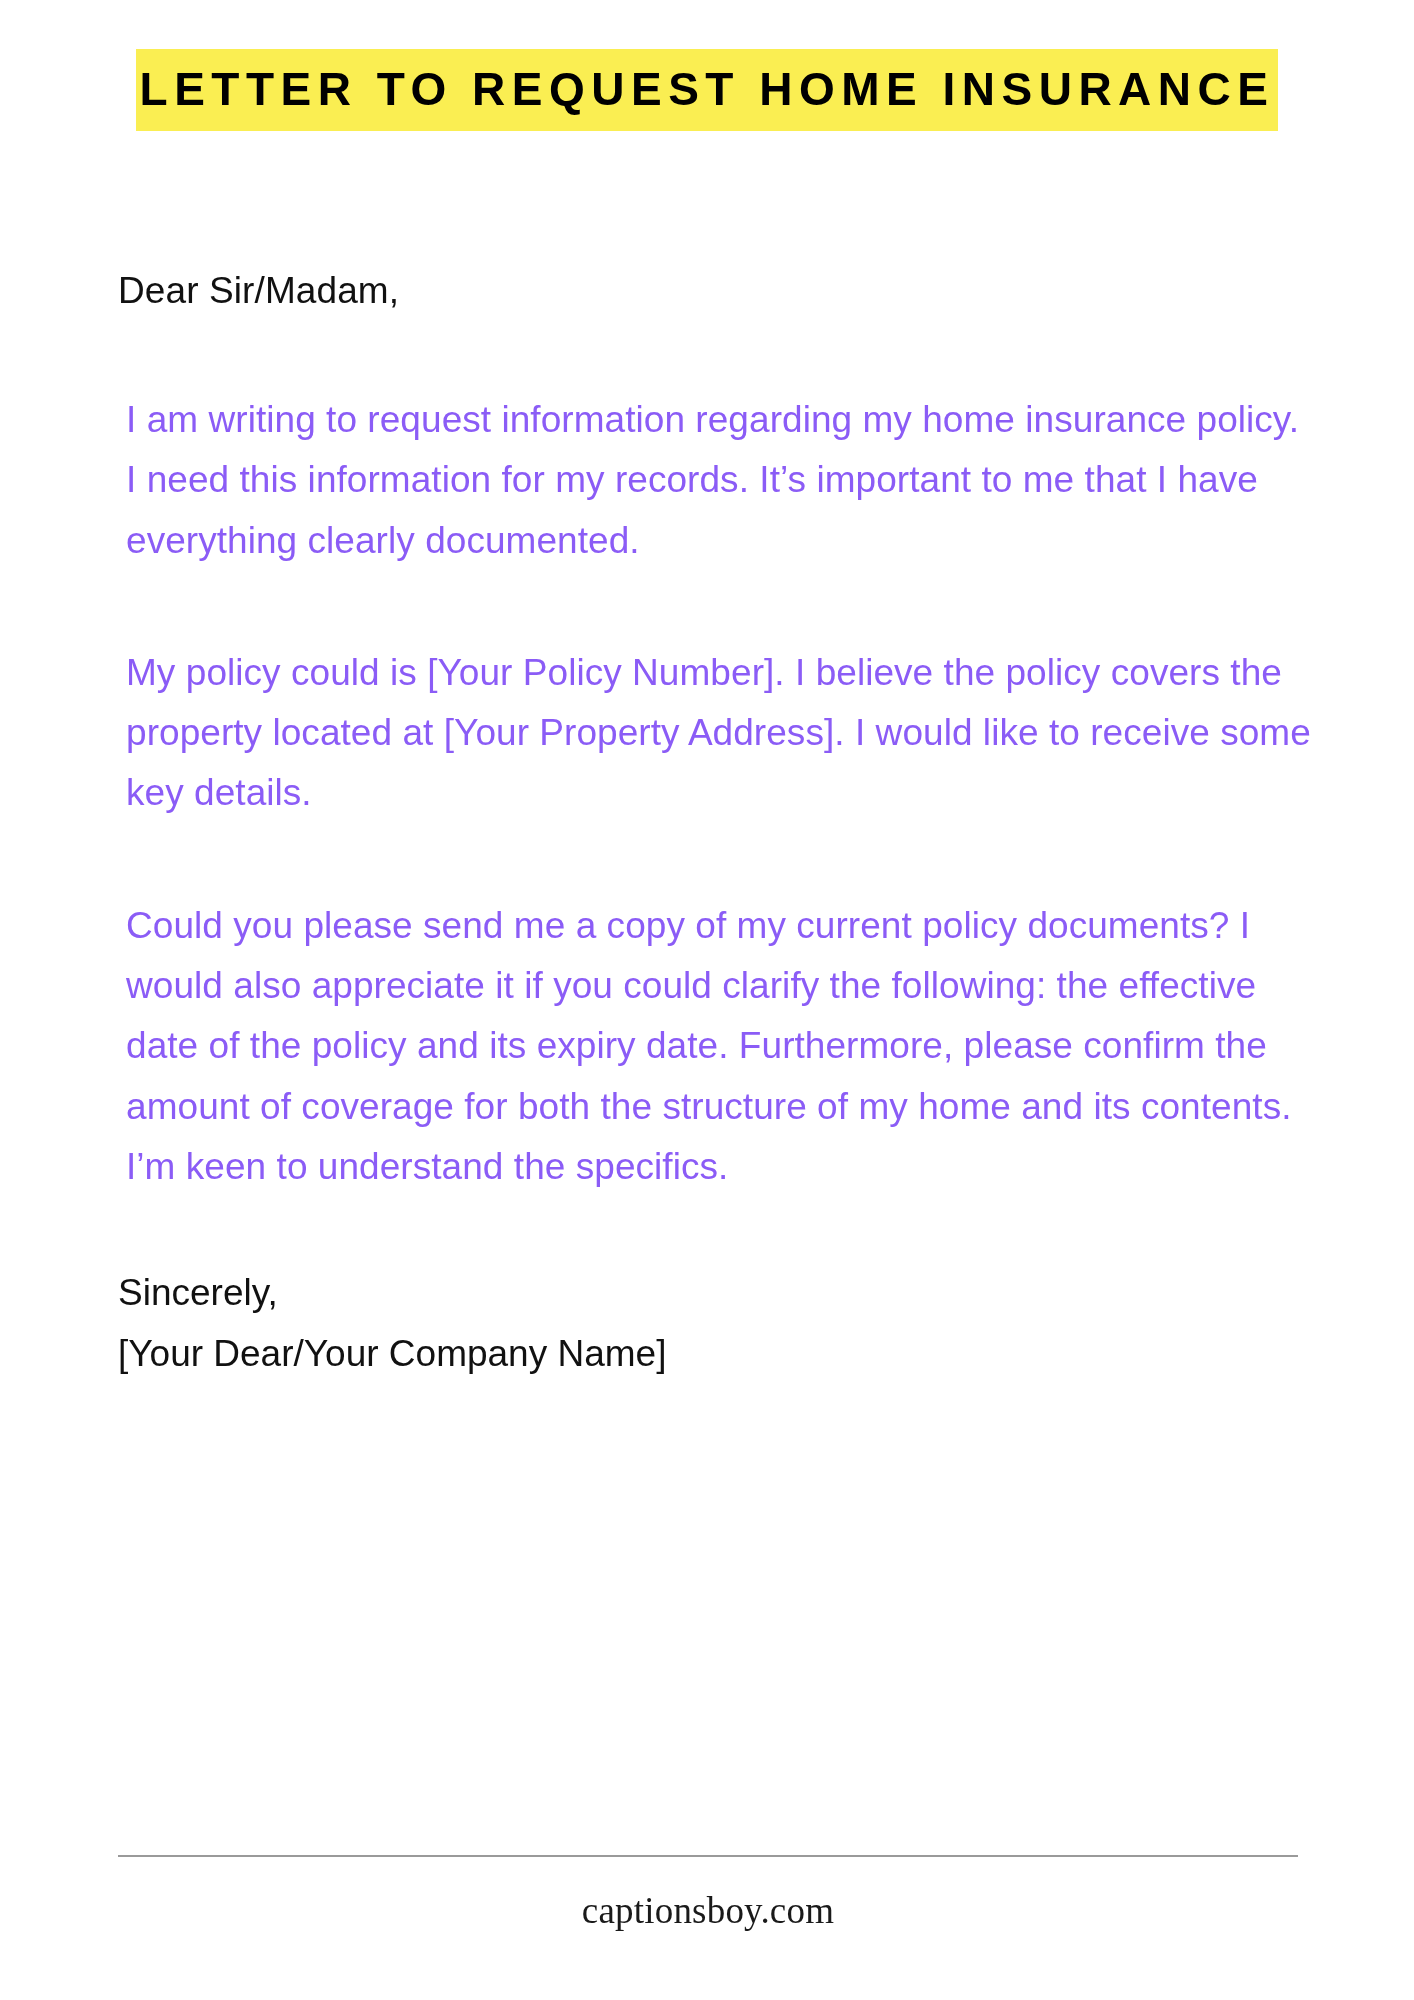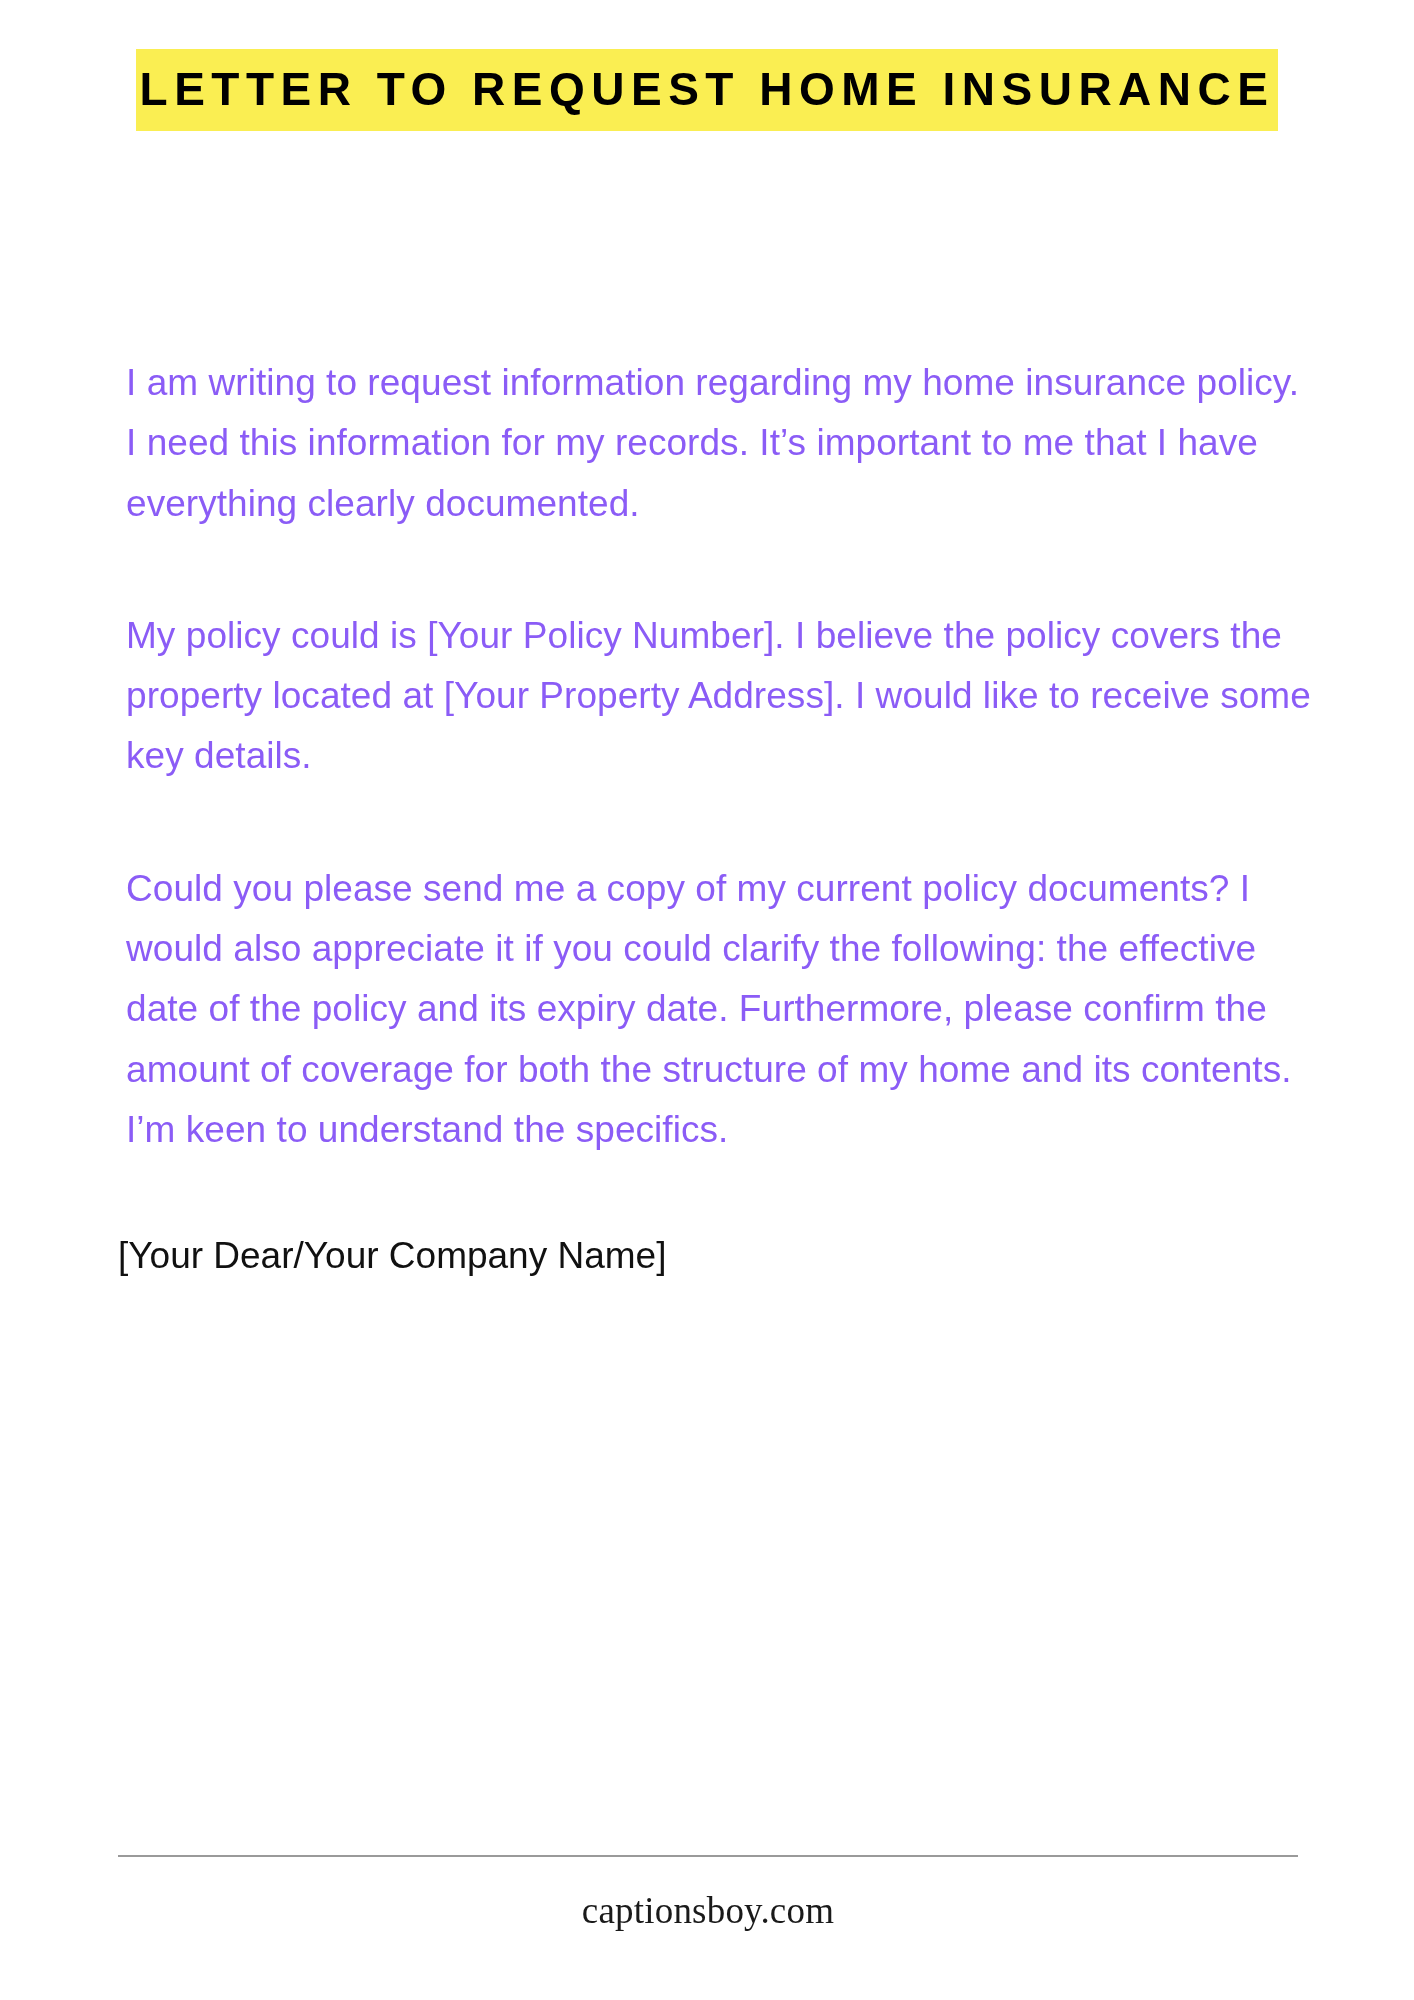--- a/index.html
+++ b/index.html
@@ -120,35 +120,37 @@
 <body>
 
 <div class="page">
 
   <div class="title-block">
     <span class="title-wrap"><span class="title-line">LETTER TO REQUEST HOME INSURANCE</span></span>
   </div>
 
   <div class="body-area">
 
+    <p class="greeting">Dear Sir/Madam,</p>
 
     <div class="gap-sm"></div>
 
     <p class="para">I am writing to request information regarding my home insurance policy. I need this information for my records. It’s important to me that I have everything clearly documented.</p>
 
     <div class="gap-md"></div>
 
     <p class="para">My policy could is [Your Policy Number]. I believe the policy covers the property located at [Your Property Address]. I would like to receive some key details.</p>
 
     <div class="gap-md"></div>
 
     <p class="para">Could you please send me a copy of my current policy documents? I would also appreciate it if you could clarify the following: the effective date of the policy and its expiry date. Furthermore, please confirm the amount of coverage for both the structure of my home and its contents. I’m keen to understand the specifics.</p>
 
     <div class="gap-lg"></div>
 
+    <p class="closing">Sincerely,</p>
     <p class="closing">[Your Dear/Your Company Name]</p>
 
   </div>
 
   <div class="footer">
     <div class="divider"></div>
     <div class="site">captionsboy.com</div>
   </div>
 
 </div>

